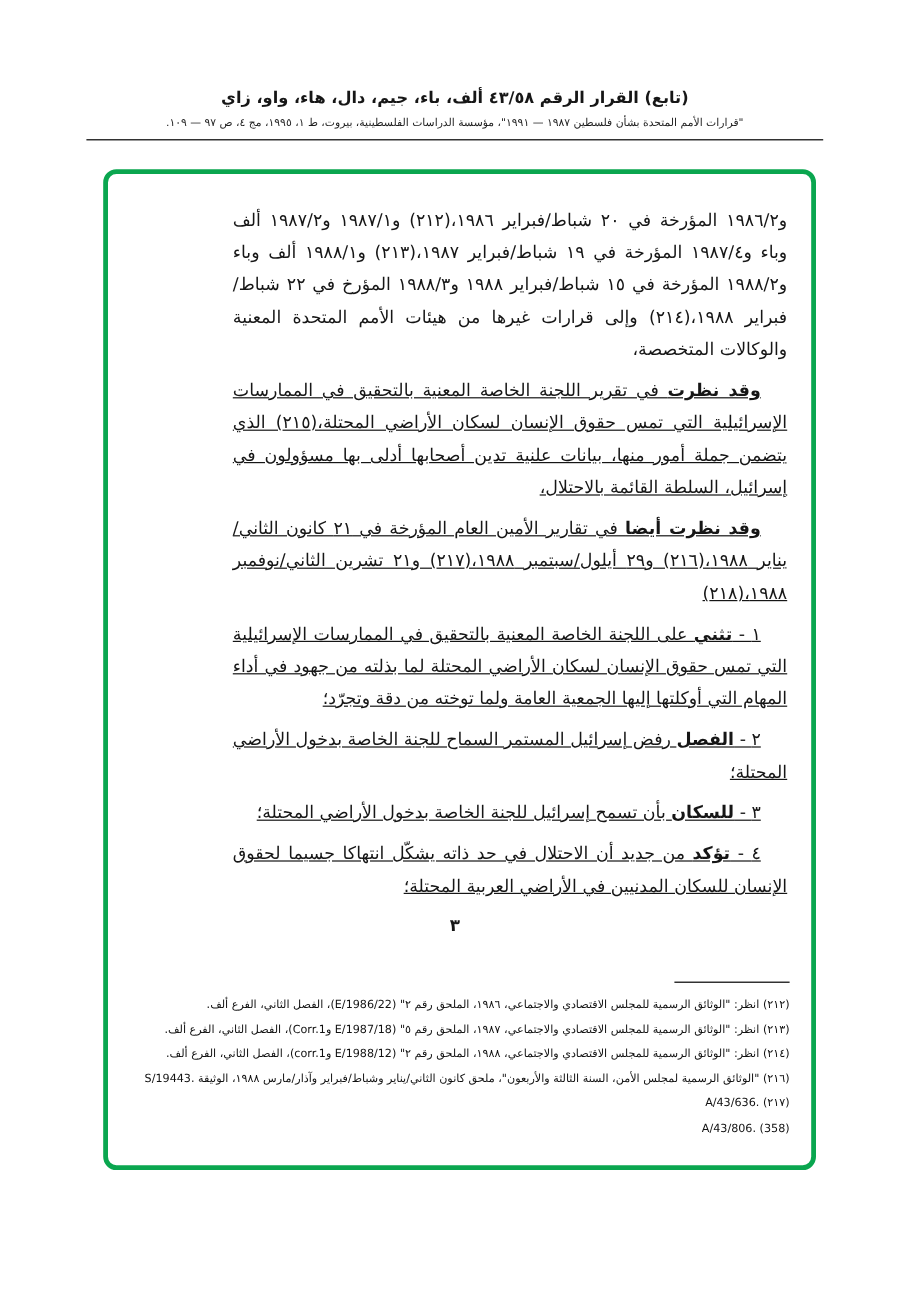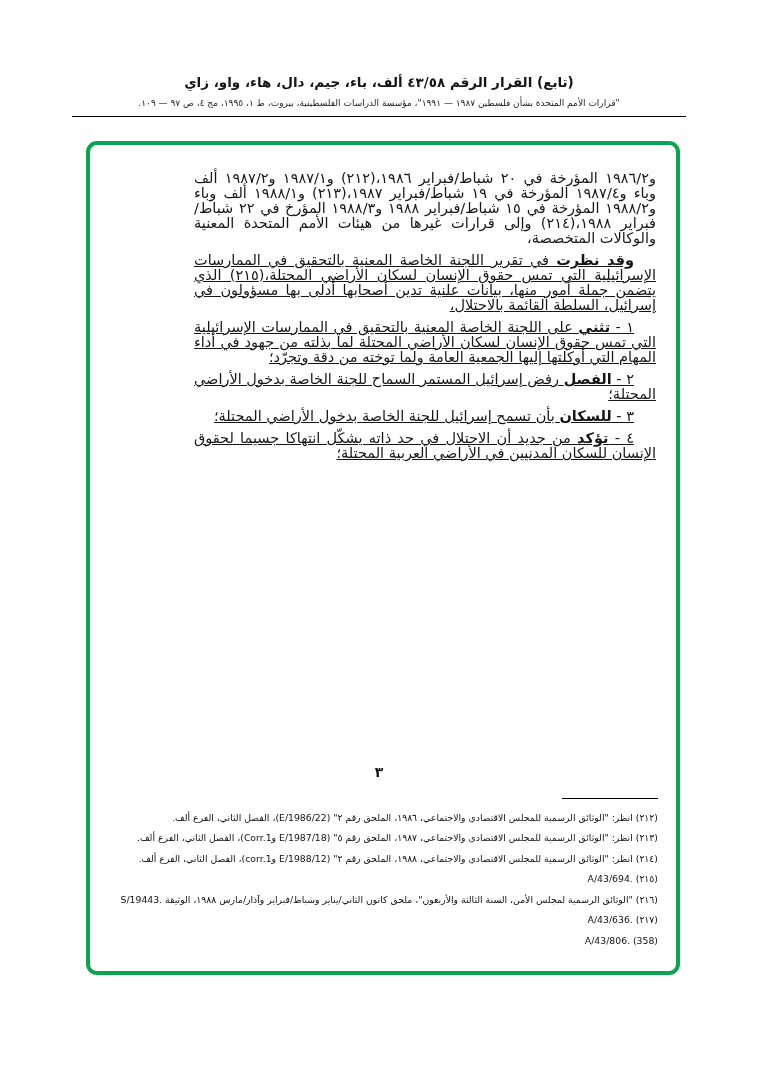--- a/index.html
+++ b/index.html
@@ -24,21 +24,21 @@
     width: 594px; height: 834px;
     border: 4px solid #0aa64f; border-radius: 11px;
     display: flex; flex-direction: column;
     background: #ffffff;
   }
 
   
   .body-text {
     direction: rtl; text-align: justify;
     padding: 26px 20px 0 104px;
-    font-size: 14.5px; line-height: 15px;
+    font-size: 14.5px; line-height: 27px;
   }
   .para { margin: 0 0 7px 0; }
   .para.indent { text-indent: 22px; text-decoration: underline; }
   .lead { font-weight: 700; }
   .item-num { font-weight: 400; }
 
   
   .footnotes { direction: rtl; margin-top: auto; padding: 0 18px 20px 14px; }
   .fn-rule { width: 96px; border-top: 1.3px solid #000; margin-bottom: 9px; }
   .footnote { font-size: 9.3px; line-height: 20.5px; text-align: right; color: #111; }
@@ -62,41 +62,41 @@
   </header>
 
   <div class="green-box" style="border-color: rgb(10, 166, 79);">
 
     <div class="body-text" dir="rtl">
 
       <p class="para"><span class="item-num"></span><span class="lead"></span><span class="para-text">و١٩٨٦/٢ المؤرخة في ٢٠ شباط/فبراير ١٩٨٦،(٢١٢) و١٩٨٧/١ و١٩٨٧/٢ ألف وباء و١٩٨٧/٤ المؤرخة في ١٩ شباط/فبراير ١٩٨٧،(٢١٣) و١٩٨٨/١ ألف وباء و١٩٨٨/٢ المؤرخة في ١٥ شباط/فبراير ١٩٨٨ و١٩٨٨/٣ المؤرخ في ٢٢ شباط/فبراير ١٩٨٨،(٢١٤) وإلى قرارات غيرها من هيئات الأمم المتحدة المعنية والوكالات المتخصصة،</span></p>
 
       <p class="para indent"><span class="item-num"></span><span class="lead">وقد نظرت</span><span class="para-text"> في تقرير اللجنة الخاصة المعنية بالتحقيق في الممارسات الإسرائيلية التي تمس حقوق الإنسان لسكان الأراضي المحتلة،(٢١٥) الذي يتضمن جملة أمور منها، بيانات علنية تدين أصحابها أدلى بها مسؤولون في إسرائيل، السلطة القائمة بالاحتلال،</span></p>
 
+      <p class="para indent"><span class="item-num"></span><span class="lead">وقد نظرت أيضا</span><span class="para-text"> في تقارير الأمين العام المؤرخة في ٢١ كانون الثاني/يناير ١٩٨٨،(٢١٦) و٢٩ أيلول/سبتمبر ١٩٨٨،(٢١٧) و٢١ تشرين الثاني/نوفمبر ١٩٨٨،(٢١٨)</span></p>
 
       <p class="para indent"><span class="item-num">١ - </span><span class="lead">تثني</span><span class="para-text"> على اللجنة الخاصة المعنية بالتحقيق في الممارسات الإسرائيلية التي تمس حقوق الإنسان لسكان الأراضي المحتلة لما بذلته من جهود في أداء المهام التي أوكلتها إليها الجمعية العامة ولما توخته من دقة وتجرّد؛</span></p>
 
       <p class="para indent"><span class="item-num">٢ - </span><span class="lead">الفصل</span><span class="para-text"> رفض إسرائيل المستمر السماح للجنة الخاصة بدخول الأراضي المحتلة؛</span></p>
 
       <p class="para indent"><span class="item-num">٣ - </span><span class="lead">للسكان</span><span class="para-text"> بأن تسمح إسرائيل للجنة الخاصة بدخول الأراضي المحتلة؛</span></p>
 
       <p class="para indent"><span class="item-num">٤ - </span><span class="lead">تؤكد</span><span class="para-text"> من جديد أن الاحتلال في حد ذاته يشكّل انتهاكا جسيما لحقوق الإنسان للسكان المدنيين في الأراضي العربية المحتلة؛</span></p>
 
     </div>
 
     <div class="footnotes" dir="rtl">
       <div class="fn-rule"></div>
 
       <div class="footnote"><span class="fn-marker">(٢١٢)</span> <span class="fn-text">انظر: "الوثائق الرسمية للمجلس الاقتصادي والاجتماعي، ١٩٨٦، الملحق رقم ٢" (E/1986/22)، الفصل الثاني، الفرع ألف.</span></div>
 
       <div class="footnote"><span class="fn-marker">(٢١٣)</span> <span class="fn-text">انظر: "الوثائق الرسمية للمجلس الاقتصادي والاجتماعي، ١٩٨٧، الملحق رقم ٥" (E/1987/18 وCorr.1)، الفصل الثاني، الفرع ألف.</span></div>
 
       <div class="footnote"><span class="fn-marker">(٢١٤)</span> <span class="fn-text">انظر: "الوثائق الرسمية للمجلس الاقتصادي والاجتماعي، ١٩٨٨، الملحق رقم ٢" (E/1988/12 وcorr.1)، الفصل الثاني، الفرع ألف.</span></div>
 
-      <div class="footnote"><span class="fn-marker">(٢١٥)</span> <span class="fn-text">A/43/694.‎</span></div>
 
       <div class="footnote"><span class="fn-marker">(٢١٦)</span> <span class="fn-text">"الوثائق الرسمية لمجلس الأمن، السنة الثالثة والأربعون"، ملحق كانون الثاني/يناير وشباط/فبراير وآذار/مارس ١٩٨٨، الوثيقة S/19443.‎</span></div>
 
       <div class="footnote"><span class="fn-marker">(٢١٧)</span> <span class="fn-text">A/43/636.‎</span></div>
 
       <div class="footnote"><span class="fn-marker">(358)</span> <span class="fn-text">A/43/806.‎</span></div>
 
     </div>
   </div>
 

